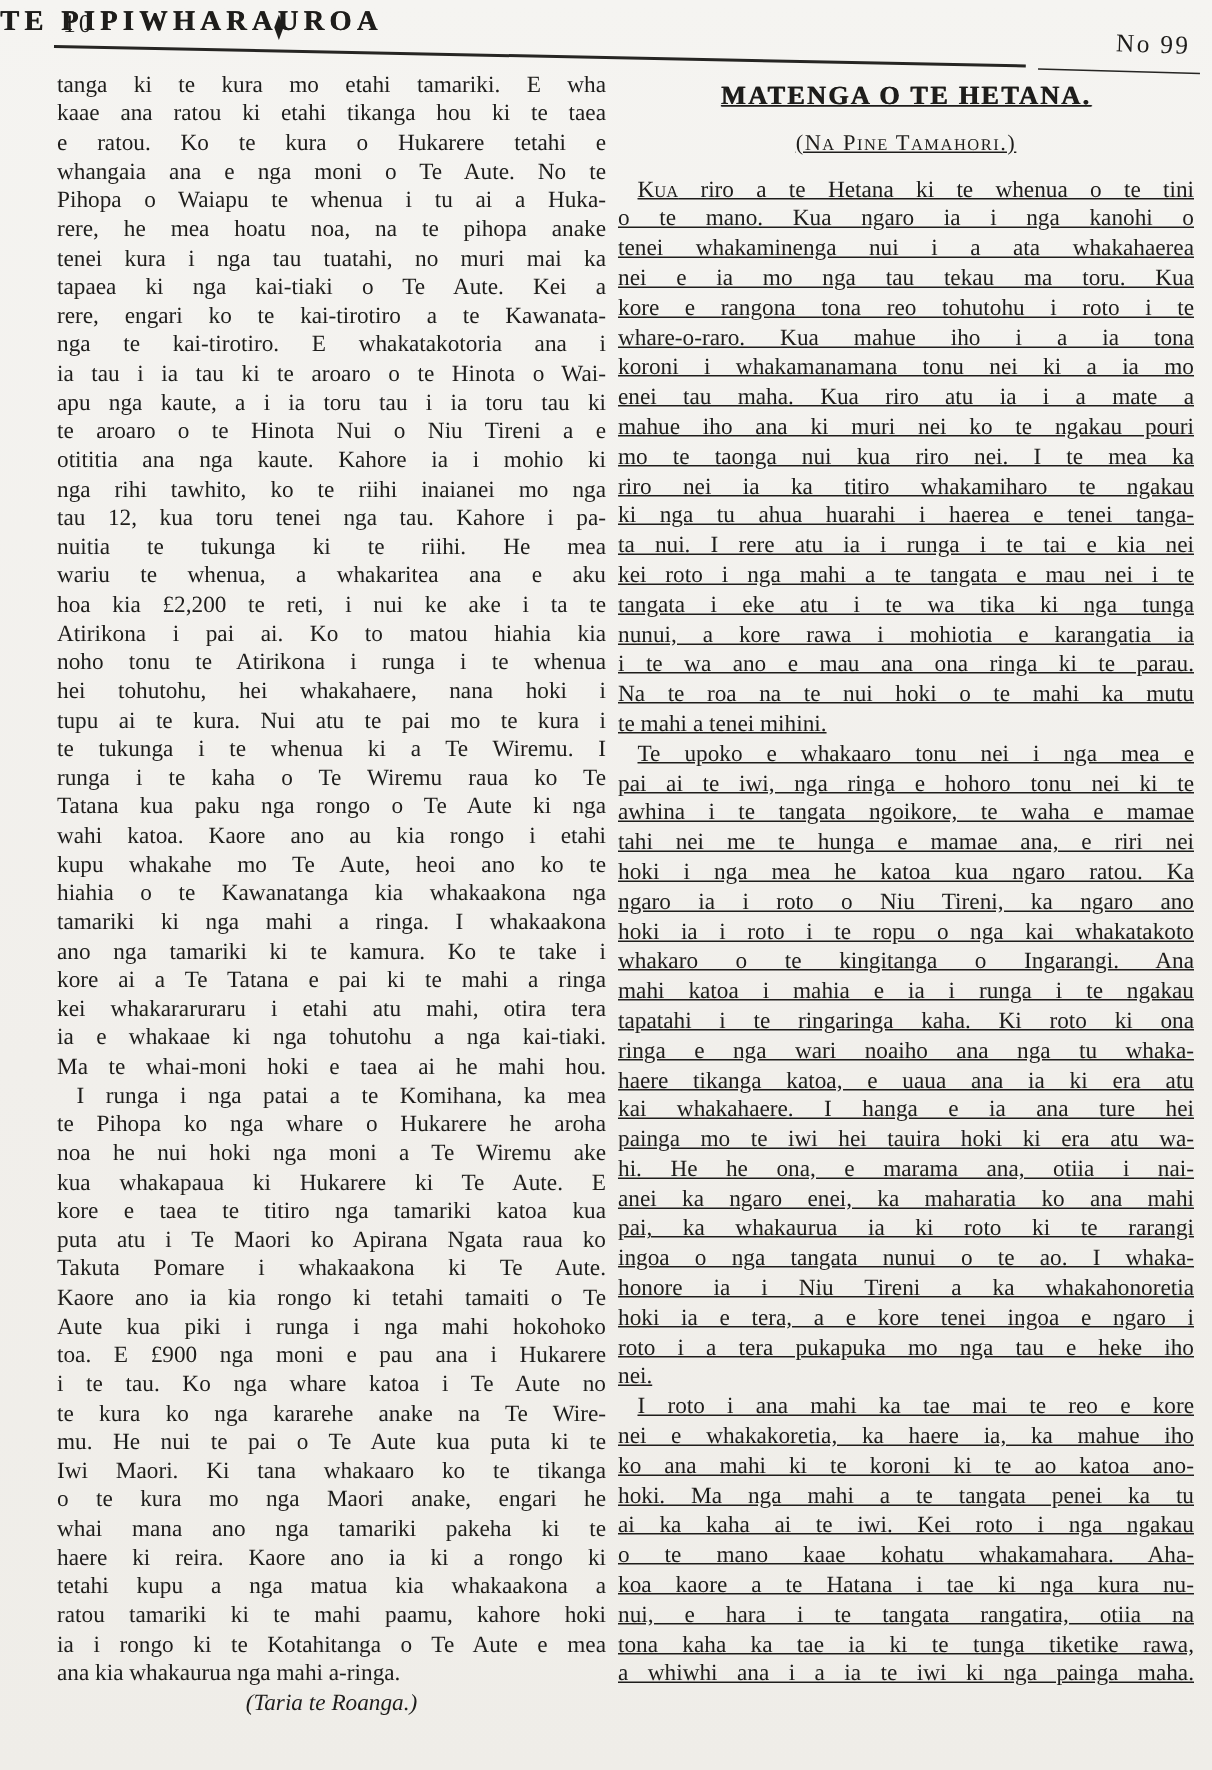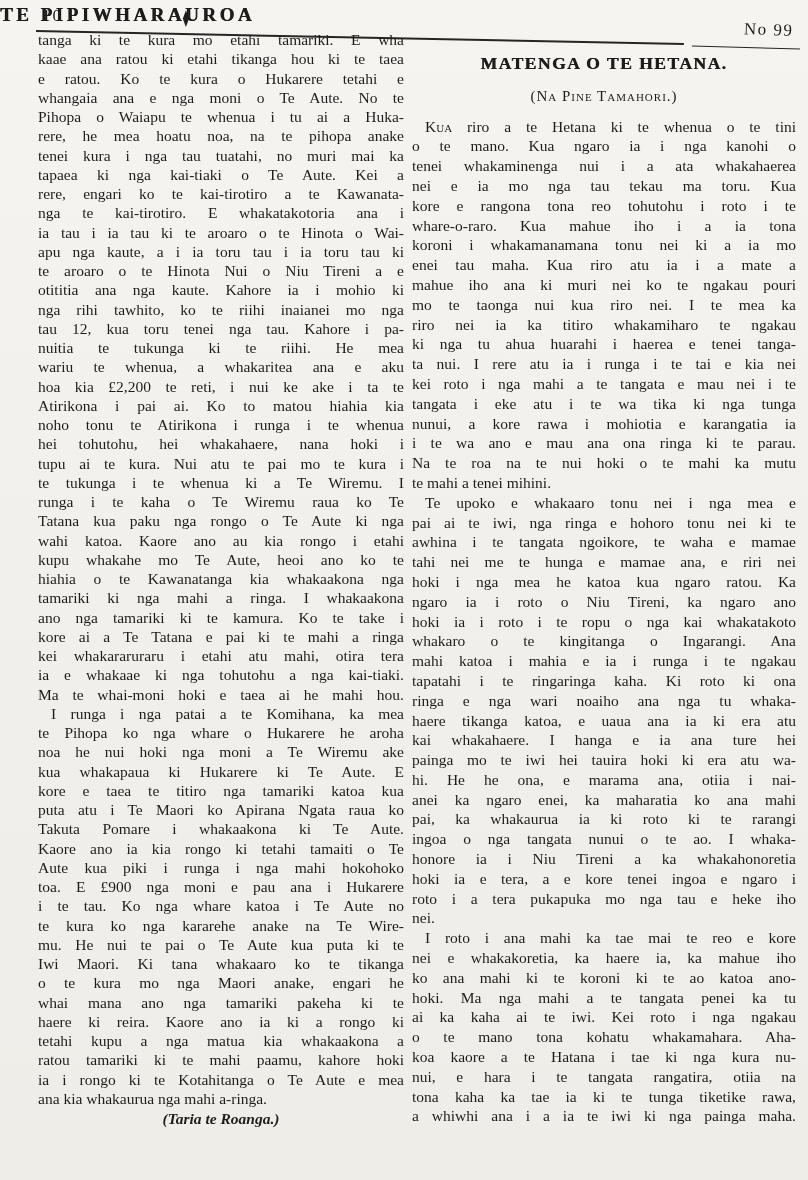--- a/index.html
+++ b/index.html
@@ -40,22 +40,22 @@
     transform: rotate(1.6deg);
   }
   .dagger {
     position: absolute; left: 181px; top: 13px;
     font-size: 11px; transform: scaleY(2.1);
     font-family: "DejaVu Sans", sans-serif;
   }
 
   
   .col { position: absolute; font-size: 15.5px; }
-  .col-left  { left: 38px;  top: 30px; width: 366px; line-height: 19.25px; }
-  .col-right { left: 412px; top: 52px; width: 384px; line-height: 19.8px; }
+  .col-left  { left: 38px;  top: 47px; width: 366px; line-height: 19.25px; }
+  .col-right { left: 412px; top: 52px; width: 384px; line-height: 19.8px; text-decoration: underline; }
 
   .line { text-align: justify; text-align-last: justify; }
   .line.last { text-align-last: left; }
   .line.indent { text-indent: 13px; }
 
   .para.gap { }
 
   .art-heading {
     text-align: center; font-weight: bold;
     font-size: 17.5px; letter-spacing: 1.5px;
@@ -64,21 +64,21 @@
   }
   .byline {
     text-align: center;
     font-variant: small-caps;
     font-size: 15px; letter-spacing: 1px;
     margin: 0 0 10px 0;
   }
   .smallcaps { font-variant: small-caps; }
   .closing {
     text-align: center; font-style: italic;
-    margin-top: 1px; font-size: 15.5px; font-weight: bold;
+    margin-top: 1px; font-size: 15.5px;
   }
 </style>
 </head>
 <body>
 
 <div class="page">
   <header>
     <span class="pagenum">10</span>
     <h1 class="masthead">TE PIPIWHARAUROA</h1>
     <span class="issue">No 99</span>
@@ -197,20 +197,20 @@
         <div class="line">hoki ia e tera, a e kore tenei ingoa e ngaro i</div>
         <div class="line">roto i a tera pukapuka mo nga tau e heke iho</div>
         <div class="line last">nei.</div>
       </div>
       <div class="para gap">
         <div class="line indent">I roto i ana mahi ka tae mai te reo e kore</div>
         <div class="line">nei e whakakoretia, ka haere ia, ka mahue iho</div>
         <div class="line">ko ana mahi ki te koroni ki te ao katoa ano-</div>
         <div class="line">hoki.  Ma nga mahi a te tangata penei ka tu</div>
         <div class="line">ai ka kaha ai te iwi.  Kei roto i nga ngakau</div>
-        <div class="line">o te mano tona kohatu whakamahara.  Aha-</div>
+        <div class="line">o te mano kaae kohatu whakamahara.  Aha-</div>
         <div class="line">koa kaore a te Hatana i tae ki nga kura nu-</div>
         <div class="line">nui, e hara i te tangata rangatira, otiia na</div>
         <div class="line">tona kaha ka tae ia ki te tunga tiketike rawa,</div>
         <div class="line">a whiwhi ana i a ia te iwi ki nga painga maha.</div>
       </div>
     </section>
 </div>
 
 </body></html>

